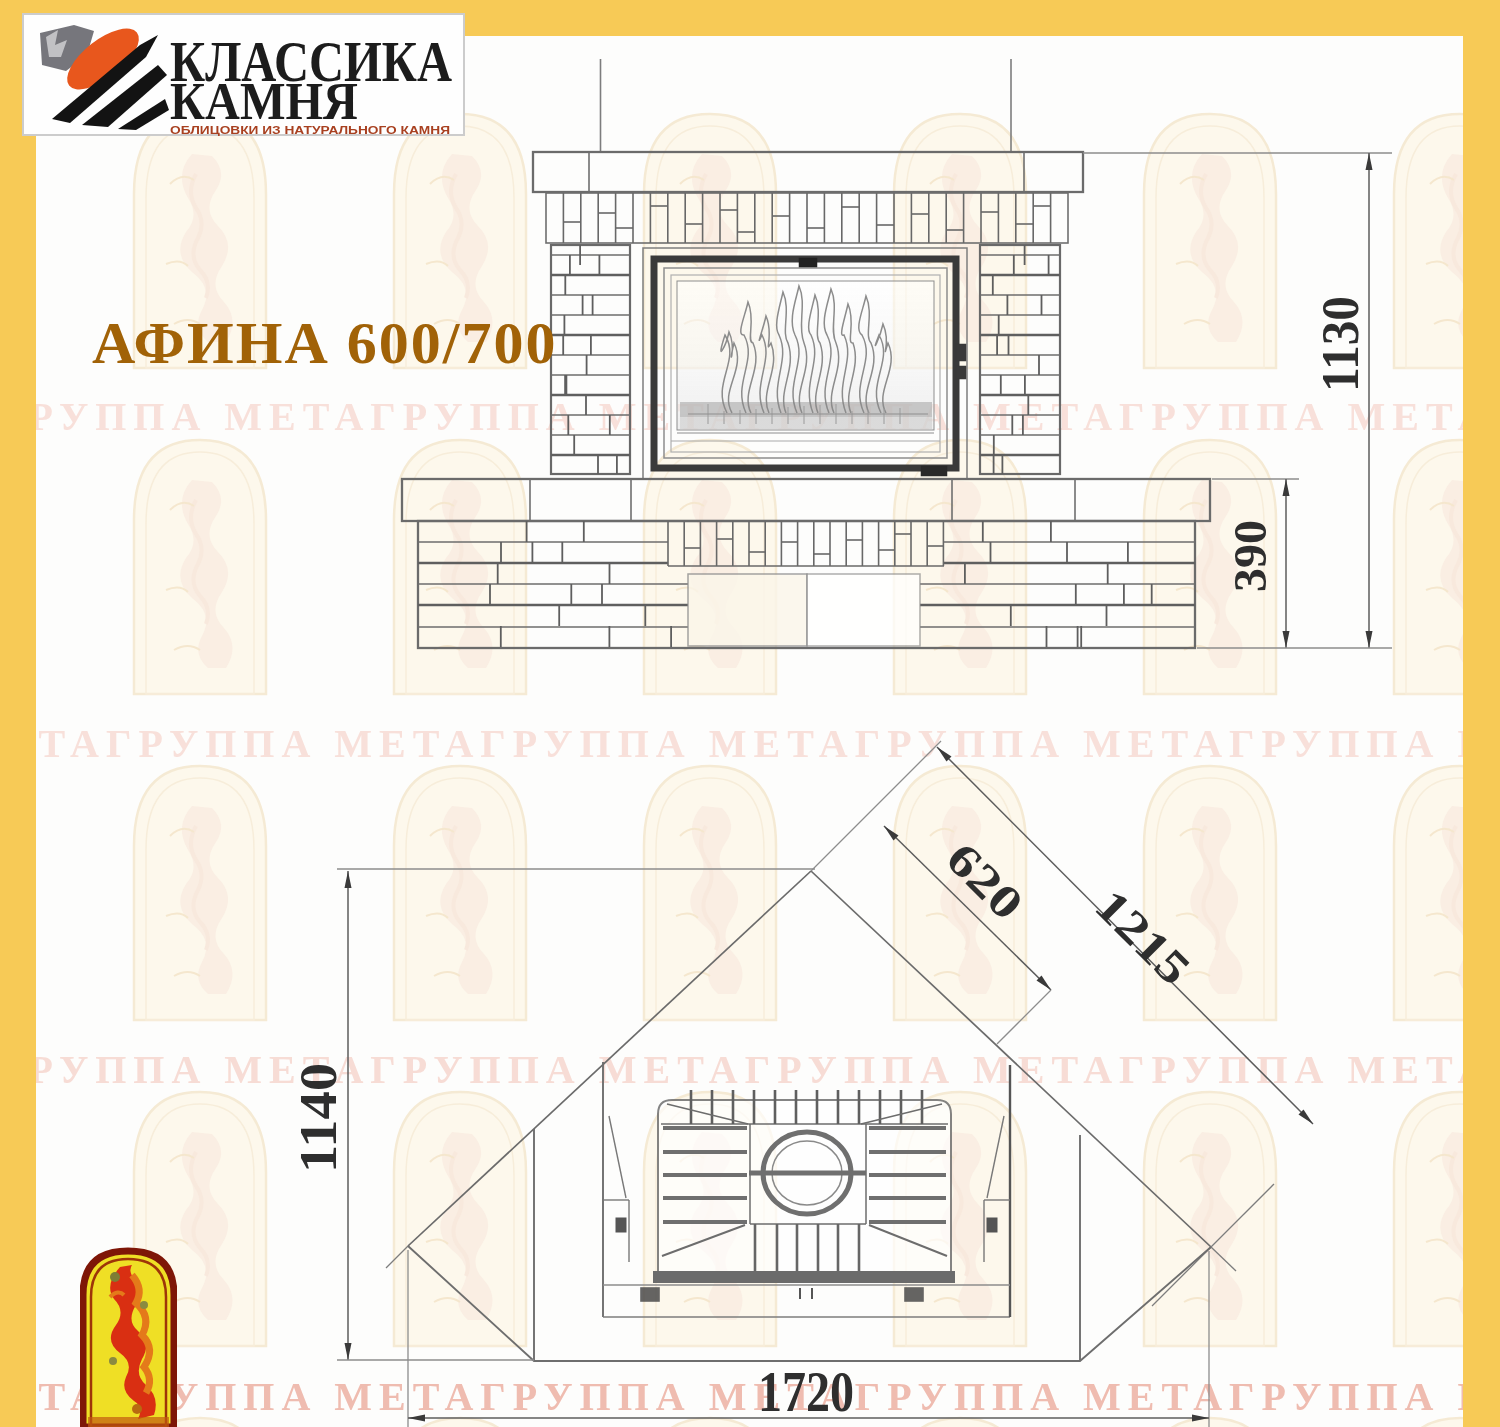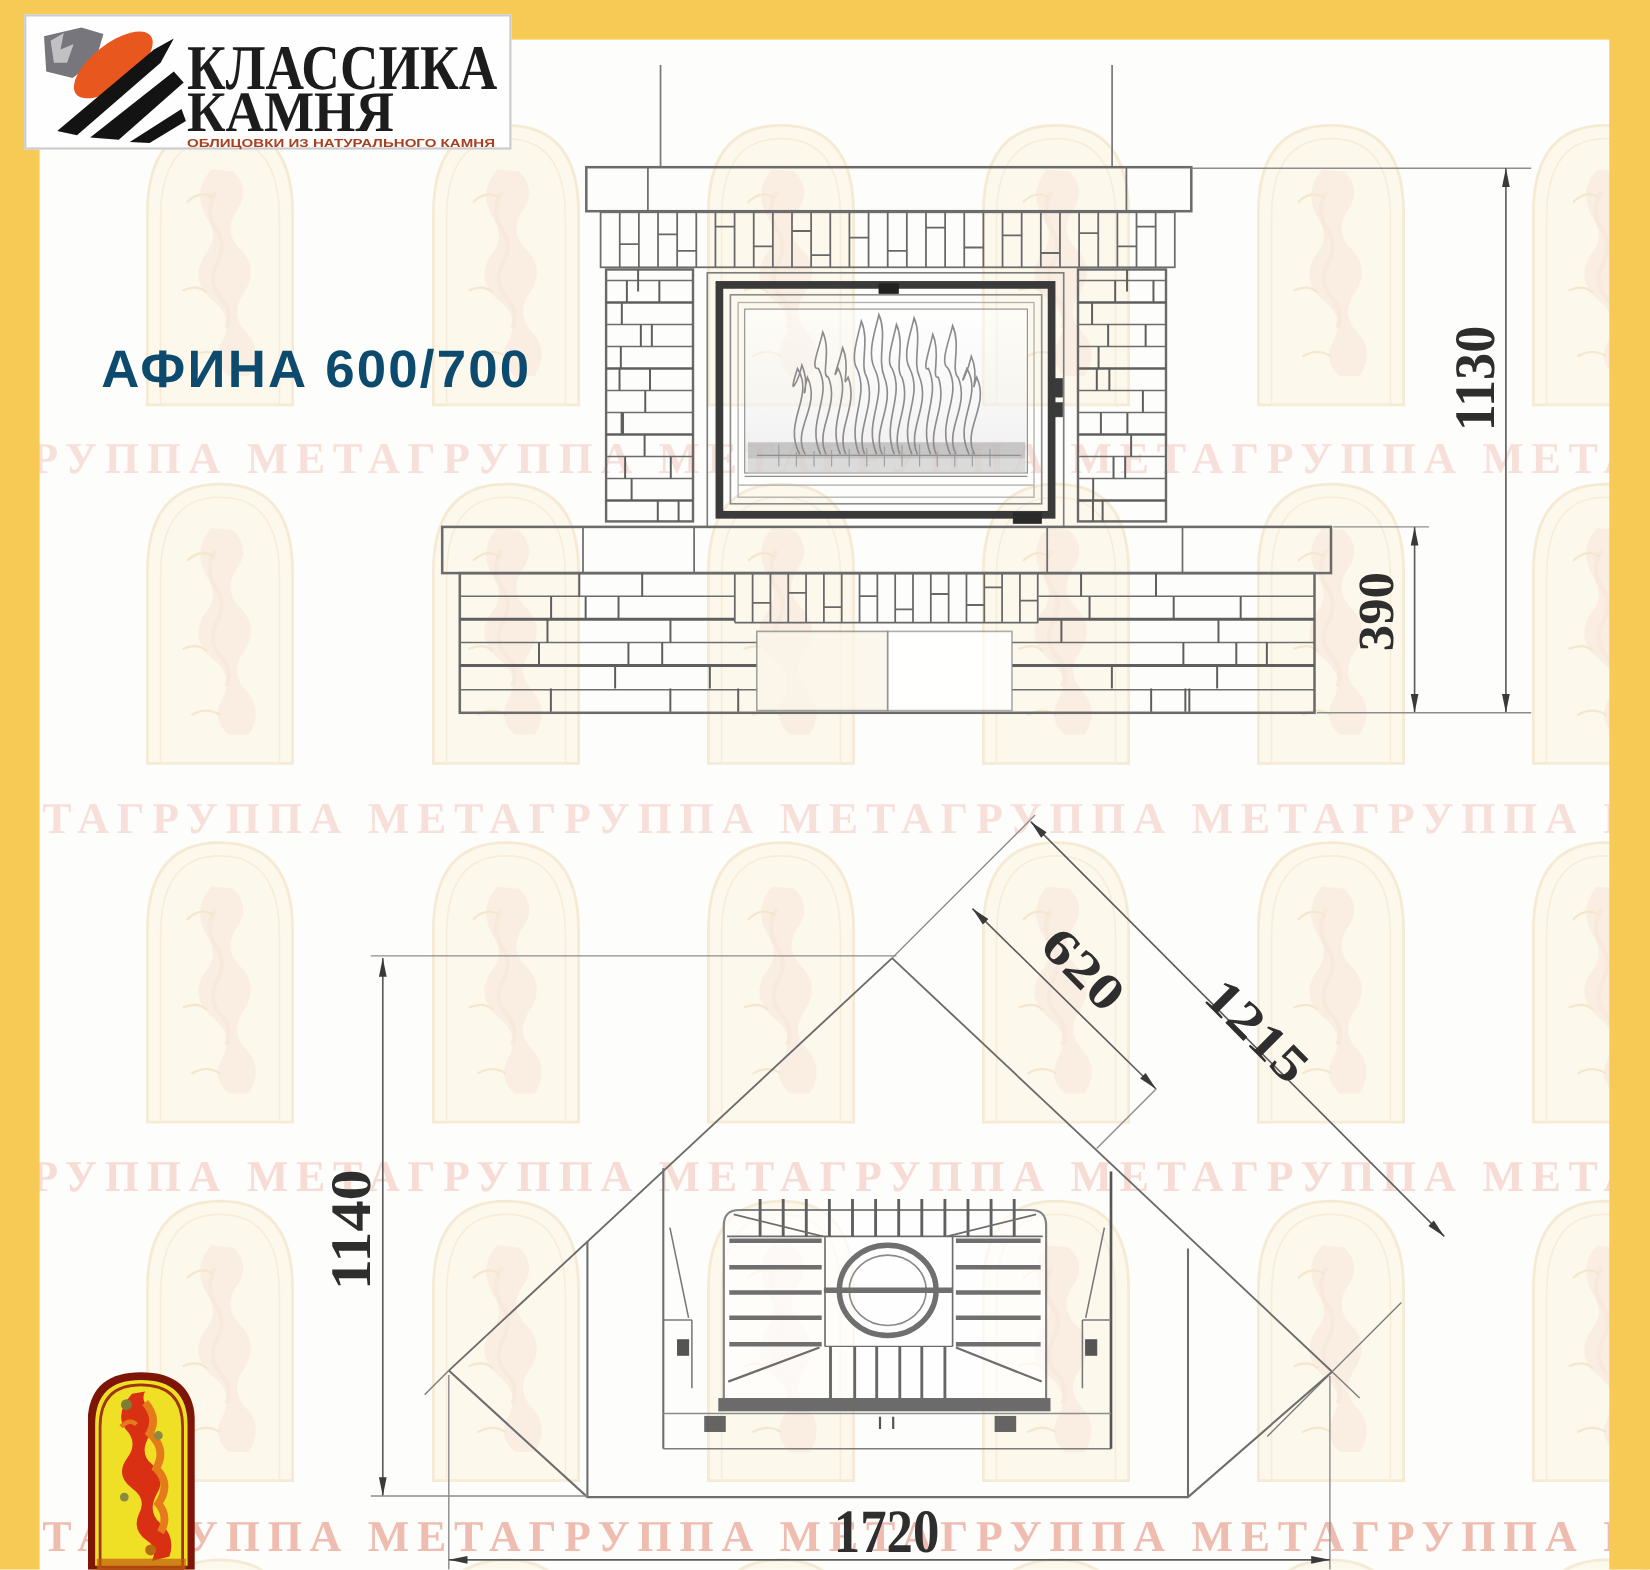--- a/index.html
+++ b/index.html
@@ -466,22 +466,22 @@
 <path d="M94,114 L141,84 L145,95 L112,115 Z" fill="#131313"></path>
 </g>
 
 <text x="146" y="66" font-family="Liberation Serif, serif" font-size="58" font-weight="bold" fill="#1c1c1c" textLength="282" lengthAdjust="spacingAndGlyphs">КЛАССИКА</text>
 <text x="146" y="104" font-family="Liberation Serif, serif" font-size="52" font-weight="bold" fill="#1c1c1c" textLength="188" lengthAdjust="spacingAndGlyphs">КАМНЯ</text>
 
 <text x="146" y="119" font-family="Liberation Sans, sans-serif" font-size="10.5" font-weight="bold" fill="#A84020" textLength="280" lengthAdjust="spacingAndGlyphs">ОБЛИЦОВКИ ИЗ НАТУРАЛЬНОГО КАМНЯ</text>
 </svg>
 </div>
 
-<div style="position:absolute;left:92px;top:309px;width:380px;font-family:Liberation Sans, sans-serif;
- font-size:48px;font-weight:bold;color:#0c4a6e;letter-spacing:2px;white-space:nowrap;">АФИНА 600/700</div>
+<div style="position:absolute;left:92px;top:309px;width:380px;font-family:Liberation Serif, serif;
+ font-size:60px;font-weight:bold;color:#a16207;letter-spacing:2px;white-space:nowrap;">АФИНА 600/700</div>
 
 <div style="position:absolute;left:80px;top:1245px;width:97px;height:182px;">
 <svg width="97" height="182" viewBox="0 0 97 182">
 <path d="M3,182 L3,50 Q3,6 48,6 Q94,6 94,50 L94,182 Z" fill="#EFDF25" stroke="#7E1607" stroke-width="7"></path>
 <path d="M11,182 L11,52 Q11,14 48,14 Q86,14 86,52 L86,182 Z" fill="none" stroke="#9E3508" stroke-width="2.5"></path>
 <path d="M40,22 Q24,40 34,54 Q46,66 36,80 Q24,96 40,108 Q54,118 46,132 Q40,146 54,156 Q64,162 58,174 L74,170 Q80,152 66,140 Q54,130 62,114 Q72,98 58,86 Q46,76 56,60 Q66,46 54,34 Q48,26 52,20 Z" fill="#D92F12"></path>
 <path d="M52,30 Q64,44 56,58 Q72,72 62,90 Q76,104 64,122 Q74,134 66,148" stroke="#E47A1A" stroke-width="7" fill="none"></path>
 <path d="M30,52 Q38,44 44,50" stroke="#E47A1A" stroke-width="4" fill="none"></path>
 <circle cx="35" cy="32" r="5" fill="#7d7d35"></circle>
 <circle cx="64" cy="60" r="4" fill="#8a8a40"></circle>

